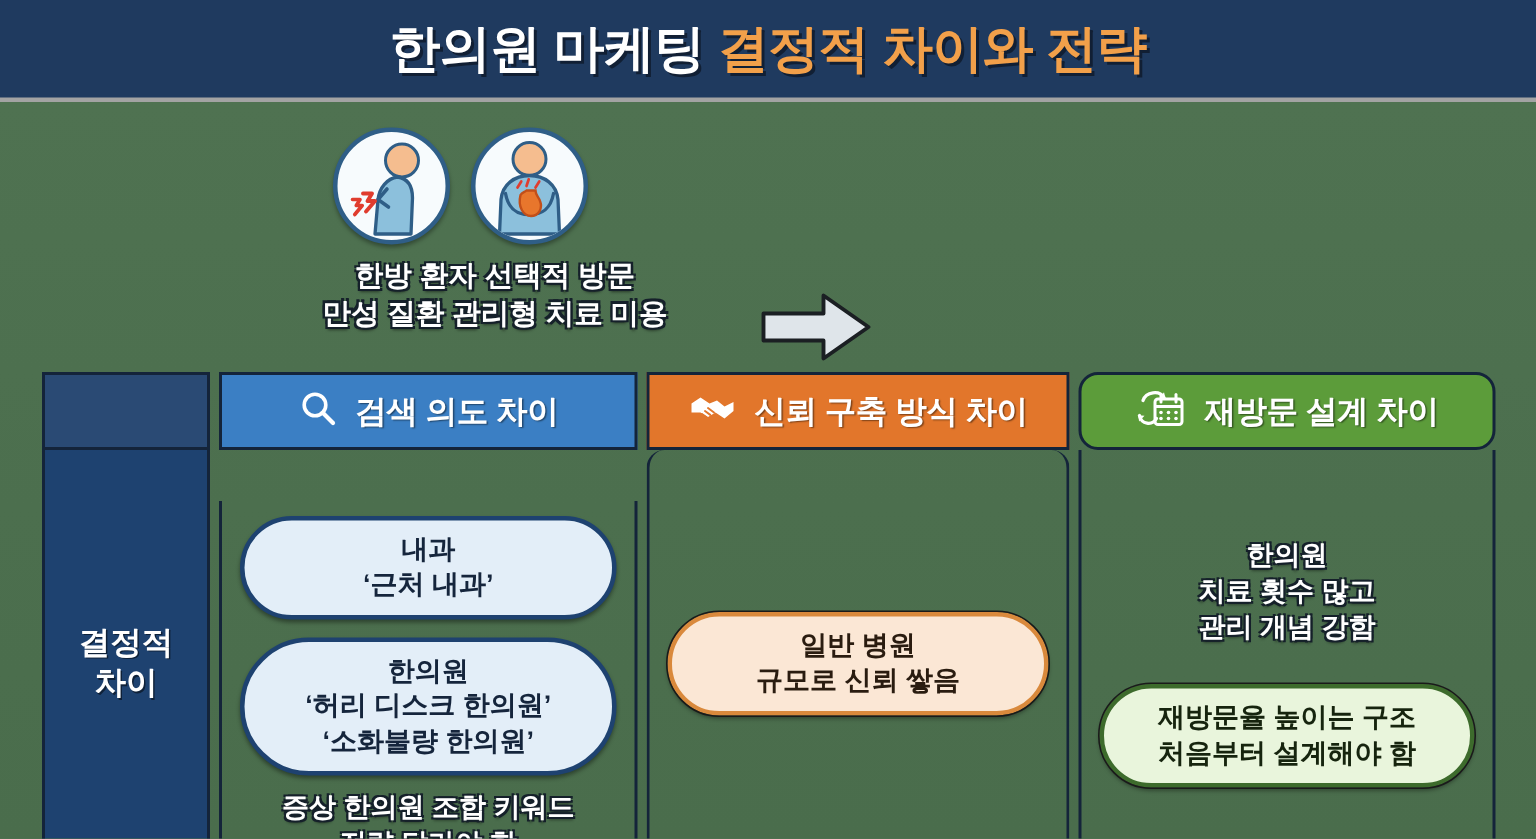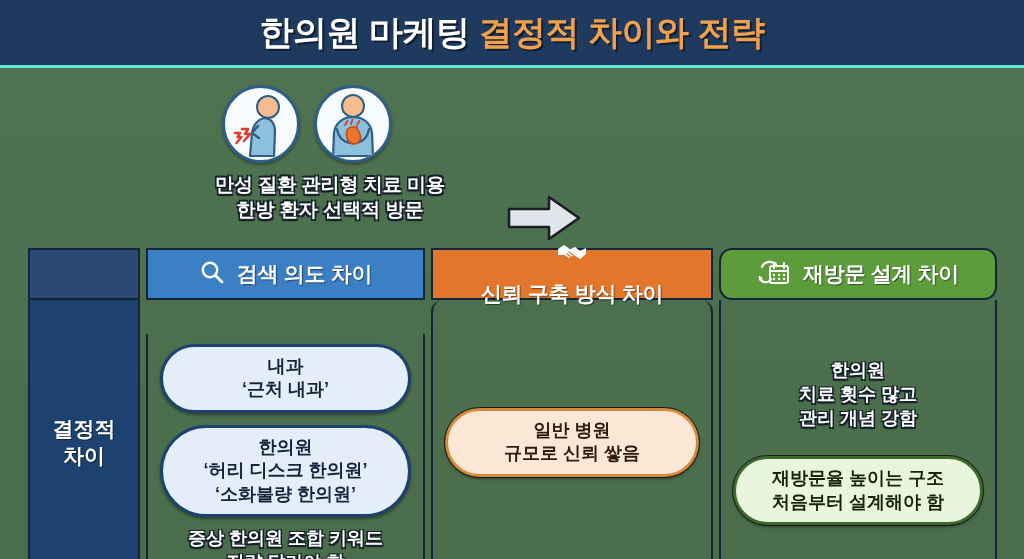--- a/index.html
+++ b/index.html
@@ -8,21 +8,21 @@
     font-family:"Liberation Sans","DejaVu Sans",sans-serif;
     background:#4e7050;
     position:relative;
   }
 
   
   #title-band {
     position:absolute; left:0; top:0; width:1024px; height:68px;
     background:#1f3a5f;
     display:flex; align-items:center; justify-content:center;
-    border-bottom:3px solid #5eead4;
+    border-bottom:3px solid #a3a3a3;
   }
   #title-band .t {
     font-size:34px; font-weight:bold; letter-spacing:-0.5px;
     text-shadow:2px 2px 0 rgba(0,0,0,.45);
   }
   .t-white { color:#ffffff; }
   .t-orange { color:#f2a04a; }
 
   
   #stage {
@@ -91,21 +91,21 @@
   .hdr {
     display:flex; align-items:center; justify-content:center; gap:12px;
     border:2px solid #14243a;
     margin-left:6px;
   }
   .hdr .hlabel {
     color:#ffffff; font-size:21px; font-weight:bold; letter-spacing:-0.3px;
     text-shadow:1px 1px 1px rgba(0,0,0,.45);
   }
   .hdr-search { background:#3b7fc4; }
-  .hdr-trust  { background:#e2762b;flex-direction:column; }
+  .hdr-trust  { background:#e2762b; }
   .hdr-revisit{ background:#5c9c3a;border-radius:13px; }
 
   .body-cell {
     margin-left:6px;
     border:2px solid #14243a; border-top:none;
     padding:10px 12px 8px 12px;
     display:flex; flex-direction:column; align-items:center;
   }
   .body-search { border-bottom:4px solid #3b7fc4;margin-top:34px; }
   .body-trust  { border-bottom:4px solid #e2762b;border-radius:12px; }
@@ -172,22 +172,22 @@
         <circle cx="36" cy="18" r="11" fill="#f5bd8f" stroke="#2f5e87" stroke-width="2"></circle>
         <path d="M36 29 C26 29 18 35 17 45 L16 68 L56 68 L55 45 C54 35 46 29 36 29 Z" fill="#8cc0dc" stroke="#2f5e87" stroke-width="2.2" stroke-linejoin="round"></path>
         <path d="M20 41 C22 52 28 55 36 55 C44 55 50 52 52 41" fill="none" stroke="#2f5e87" stroke-width="2.2" stroke-linecap="round"></path>
         <path d="M30 42 C28 50 32 56 37 56 C42 56 45 51 43 46 C42 43 40 42 40 39 L34 39 C33 40 31 40 30 42 Z" fill="#e8762c" stroke="#c24f19" stroke-width="1.6"></path>
         <path d="M28 37 l2.5 -4 M34 36 l1.5 -4.5 M40 37 l2.5 -4" stroke="#e03c2e" stroke-width="1.8" stroke-linecap="round"></path>
       </svg>
     </div>
   </div>
 
   <div id="left-caption">
+    <div>한방 환자 선택적 방문</div>
     <div>만성 질환 관리형 치료 미용</div>
-    <div>한방 환자 선택적 방문</div>
   </div>
 
   <div id="arrow-wrap">
     <svg width="78" height="50" viewBox="0 0 78 50">
       <path d="M4 16 L44 16 L44 4 L74 25 L44 46 L44 34 L4 34 Z" fill="#dfe5ea" stroke="#1b1f23" stroke-width="2.6" stroke-linejoin="round"></path>
     </svg>
   </div>
 
 
   <div id="table">

